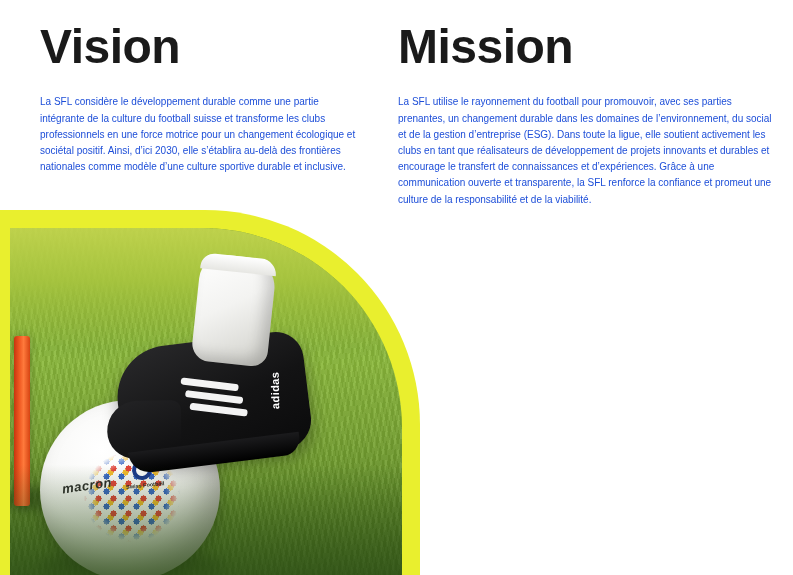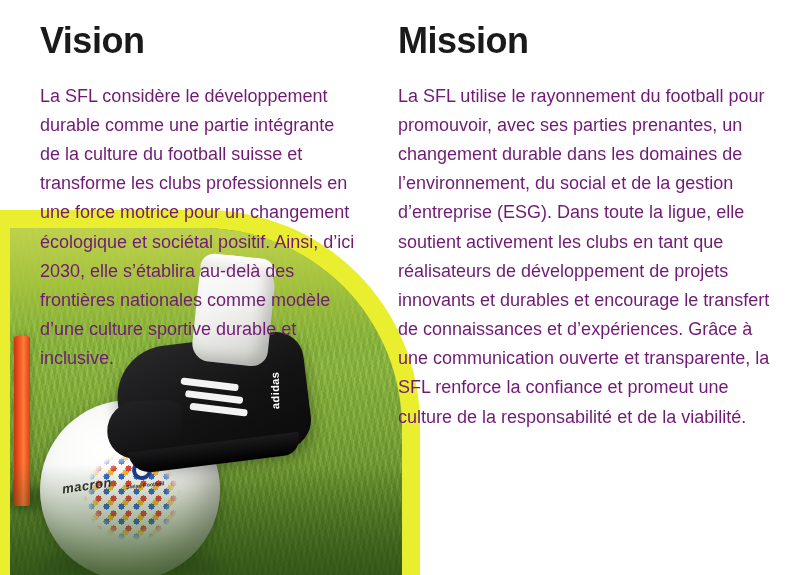--- a/index.html
+++ b/index.html
@@ -41,32 +41,32 @@
     width: 380px;
     padding: 22px 22px 0 40px;
   }
 
   .col-right {
     width: 413px;
     padding: 22px 14px 0 18px;
   }
 
   .heading {
-    font-size: 36px;
+    font-size: 48px;
     font-weight: bold;
     color: #1a1a1a;
     letter-spacing: -0.5px;
     margin: 0 0 22px 0;
     line-height: 1.05;
   }
 
   .body-text {
-    font-size: 18px;
+    font-size: 10px;
     line-height: 1.62;
-    color: #701a75;
+    color: #1d4ed8;
     margin: 0;
     text-align: left;
   }
 
   
   .photo-area {
     position: absolute;
     left: 0;
     bottom: 0;
     width: 420px;

